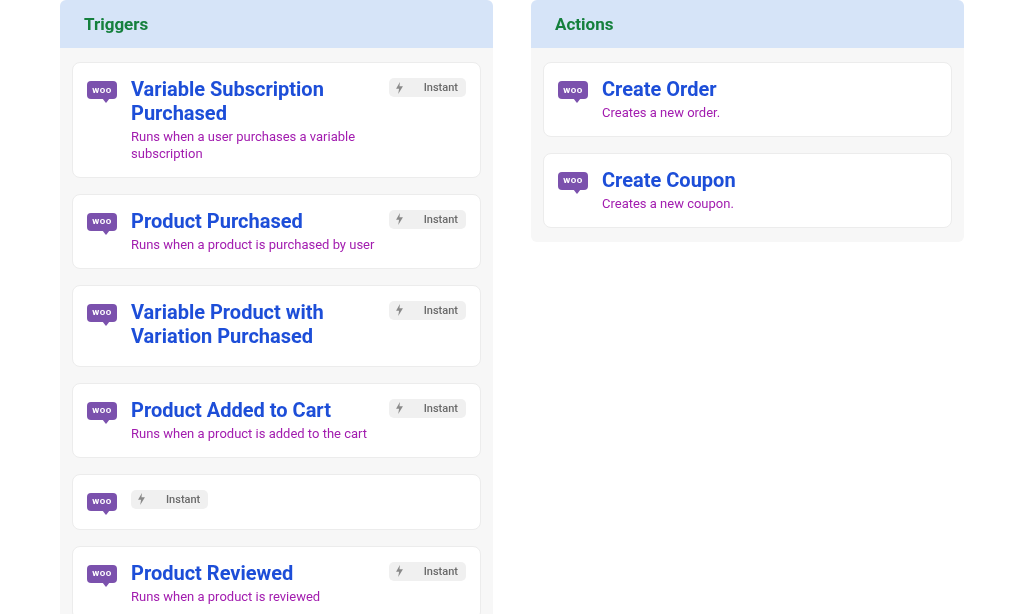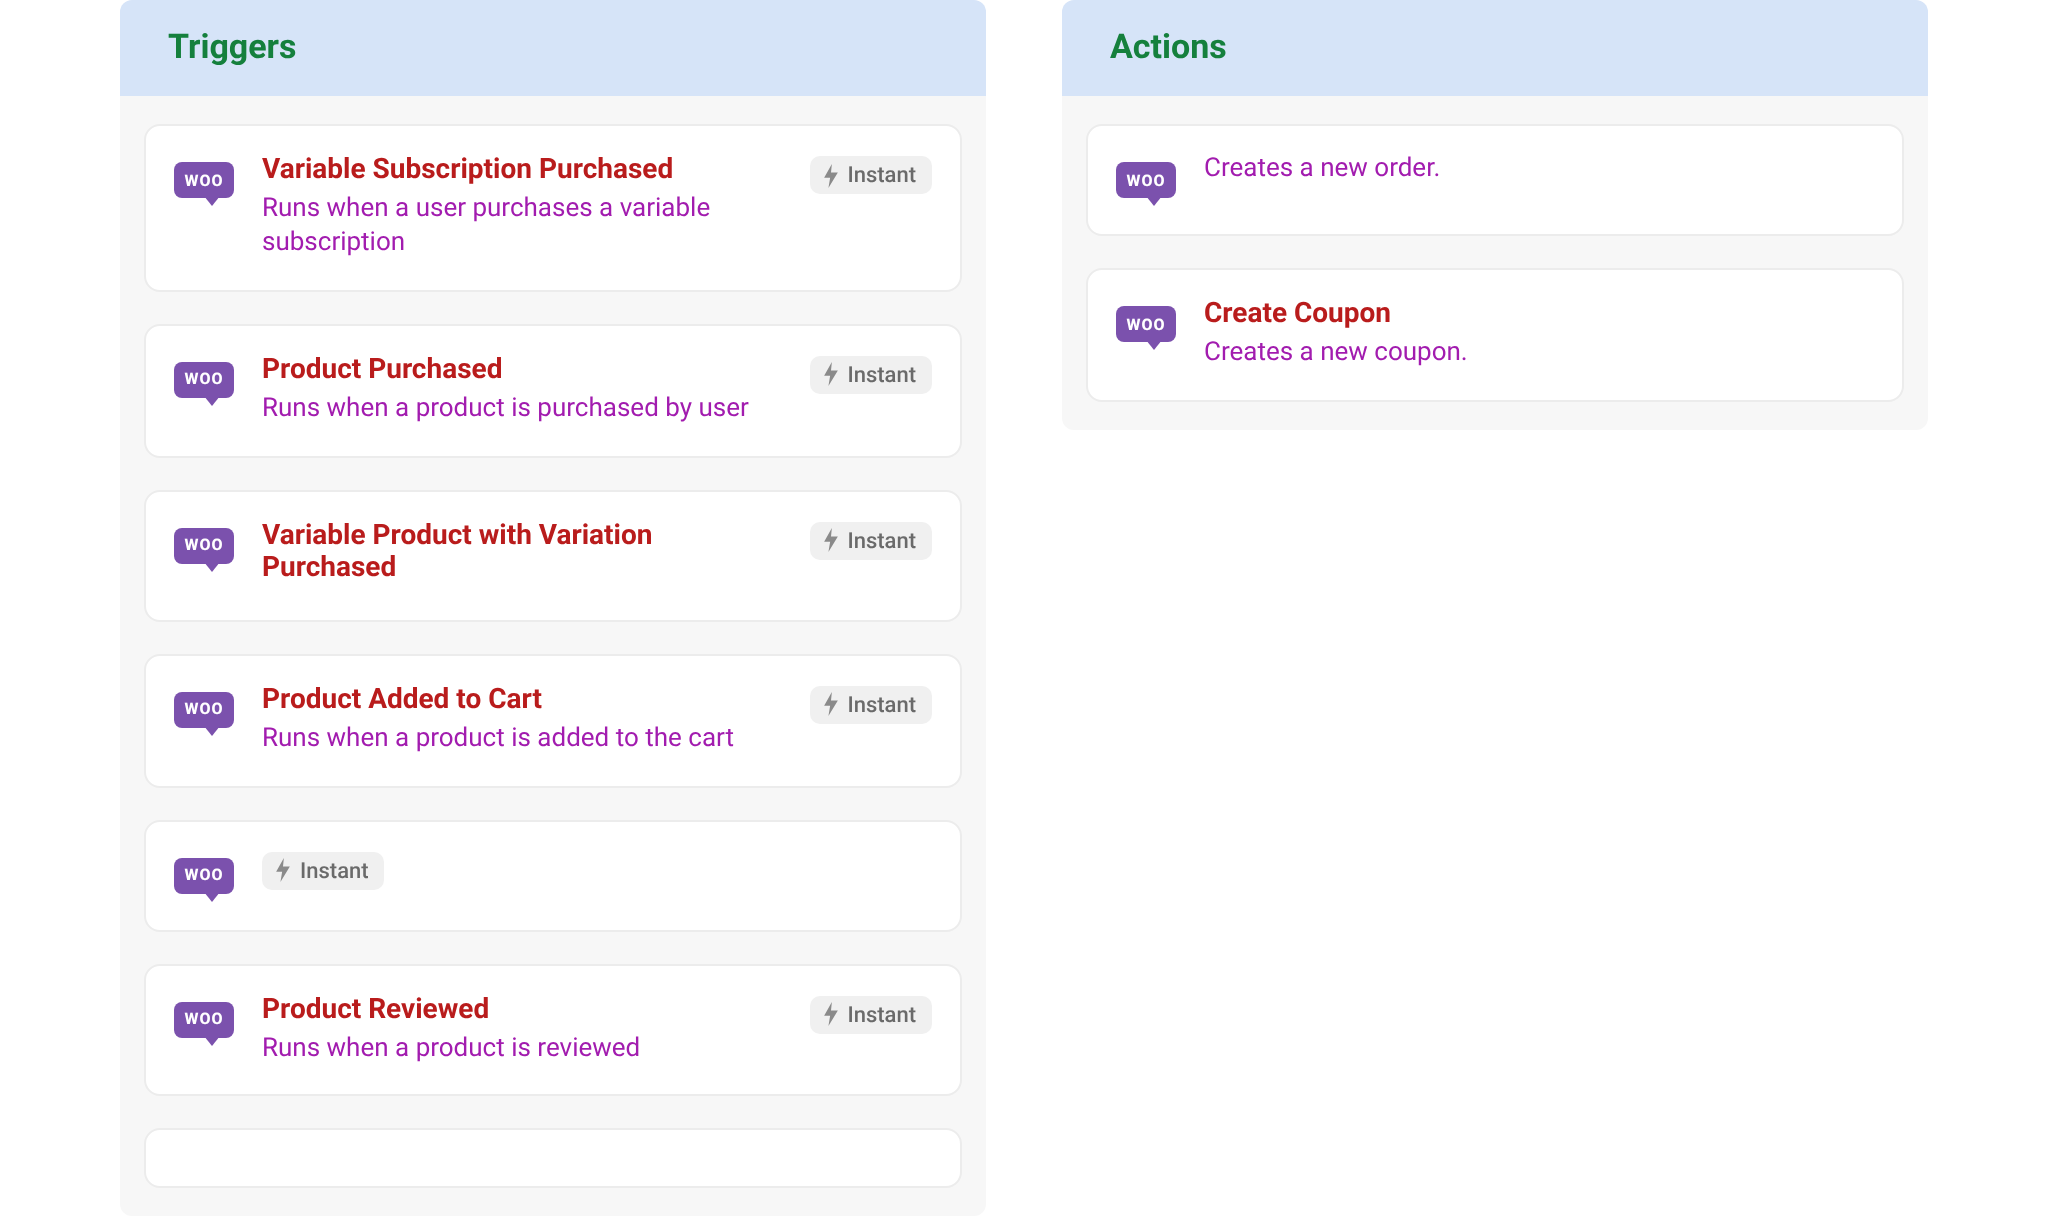--- a/index.html
+++ b/index.html
@@ -83,37 +83,37 @@
       border-left: 4px solid transparent;
       border-right: 4px solid transparent;
       border-top: 5px solid #7B51AD;
     }
     .card-content {
       flex: 1;
       min-width: 0;
     }
     .card-title {
       font-weight: 700;
-      font-size: 14px;
-      color: #b91c1c;
+      font-size: 20px;
+      color: #1d4ed8;
       margin-bottom: 4px;
     }
     .card-desc {
       font-size: 13px;
       color: #a21caf;
       line-height: 1.3;
     }
     .badge {
       flex-shrink: 0;
       background: #f0f0f0;
       border-radius: 5px;
       padding: 3px 8px 3px 6px;
       display: inline-flex;
       align-items: center;
-      gap: 4px;
+      gap: 20px;
       font-size: 11px;
       color: #6a6a6a;
       font-weight: 500;
       margin-top: 1px;
     }
     .bolt {
       width: 9px;
       height: 12px;
       display: inline-block;
     }
@@ -256,20 +256,21 @@
     <div class="column-header">Actions</div>
     <div class="column-body">
 
       <div class="card">
         <div class="icon-wrap">
           <div class="woo-icon">
               <div class="woo-bubble">WOO</div>
             </div>
         </div>
         <div class="card-content">
+          <div class="card-title">Create Order</div>
           <div class="card-desc">Creates a new order.</div>
         </div>
       </div>
 
       <div class="card">
         <div class="icon-wrap">
           <div class="woo-icon">
               <div class="woo-bubble">WOO</div>
             </div>
         </div>

